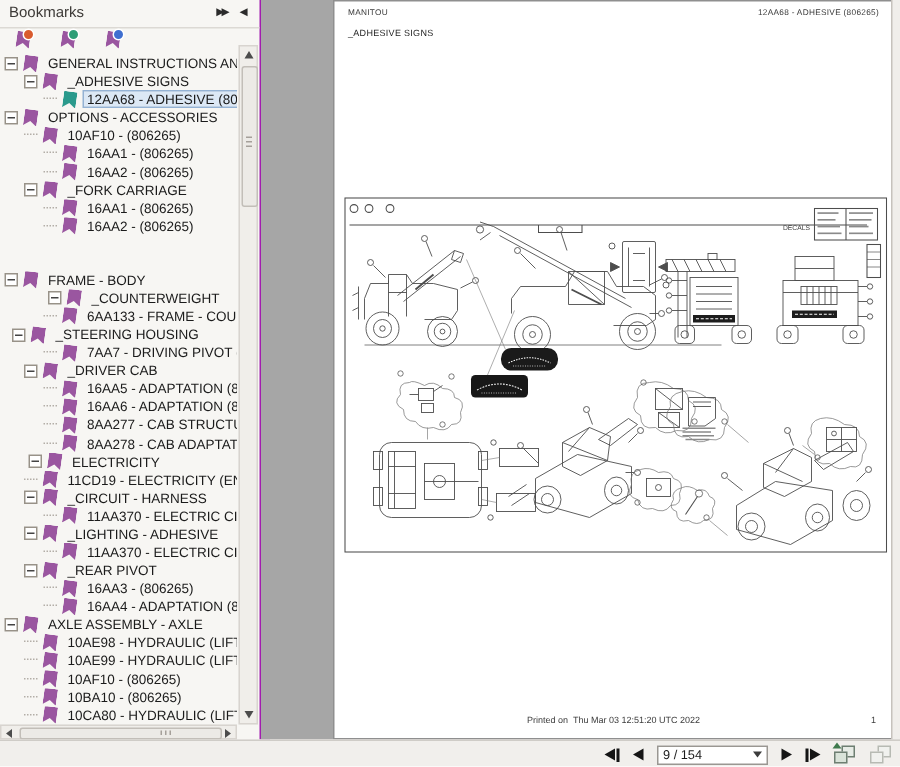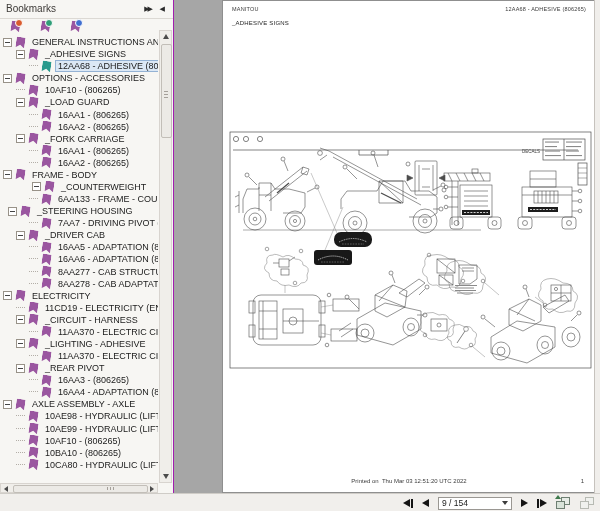--- a/index.html
+++ b/index.html
@@ -123,27 +123,20 @@
             <i></i>
           </span>
           <span class="bflag"></span>
           <span class="blabel">OPTIONS - ACCESSORIES</span>
         </div>
         <div class="brow" style="padding-left: 16px;">
           <span class="stub"></span>
           <span class="bflag"></span>
           <span class="blabel">10AF10 - (806265)</span>
         </div>
-        <div class="brow" style="padding-left: 16px;">
-          <span class="exp">
-            <i></i>
-          </span>
-          <span class="bflag"></span>
-          <span class="blabel">_LOAD GUARD</span>
-        </div>
         <div class="brow" style="padding-left: 29px;">
           <span class="stub"></span>
           <span class="bflag"></span>
           <span class="blabel">16AA1 - (806265)</span>
         </div>
         <div class="brow" style="padding-left: 29px;">
           <span class="stub"></span>
           <span class="bflag"></span>
           <span class="blabel">16AA2 - (806265)</span>
         </div>
@@ -157,21 +150,21 @@
         <div class="brow" style="padding-left: 29px;">
           <span class="stub"></span>
           <span class="bflag"></span>
           <span class="blabel">16AA1 - (806265)</span>
         </div>
         <div class="brow" style="padding-left: 29px;">
           <span class="stub"></span>
           <span class="bflag"></span>
           <span class="blabel">16AA2 - (806265)</span>
         </div>
-        <div class="brow" style="padding-left: 3px;">
+        <div class="brow" style="padding-left: 3px; margin-top: 24px;">
           <span class="exp">
             <i></i>
           </span>
           <span class="bflag"></span>
           <span class="blabel">FRAME - BODY</span>
         </div>
         <div class="brow" style="padding-left: 32px;">
           <span class="exp">
             <i></i>
           </span>
@@ -215,21 +208,21 @@
         <div class="brow" style="padding-left: 29px;">
           <span class="stub"></span>
           <span class="bflag"></span>
           <span class="blabel">8AA277 - CAB STRUCTURE -</span>
         </div>
         <div class="brow" style="padding-left: 29px;">
           <span class="stub"></span>
           <span class="bflag"></span>
           <span class="blabel">8AA278 - CAB ADAPTATION</span>
         </div>
-        <div class="brow" style="padding-left: 3px;">
+        <div class="brow" style="padding-left: 19px;">
           <span class="exp">
             <i></i>
           </span>
           <span class="bflag"></span>
           <span class="blabel">ELECTRICITY</span>
         </div>
         <div class="brow" style="padding-left: 16px;">
           <span class="stub"></span>
           <span class="bflag"></span>
           <span class="blabel">11CD19 - ELECTRICITY (ENGINE</span>

